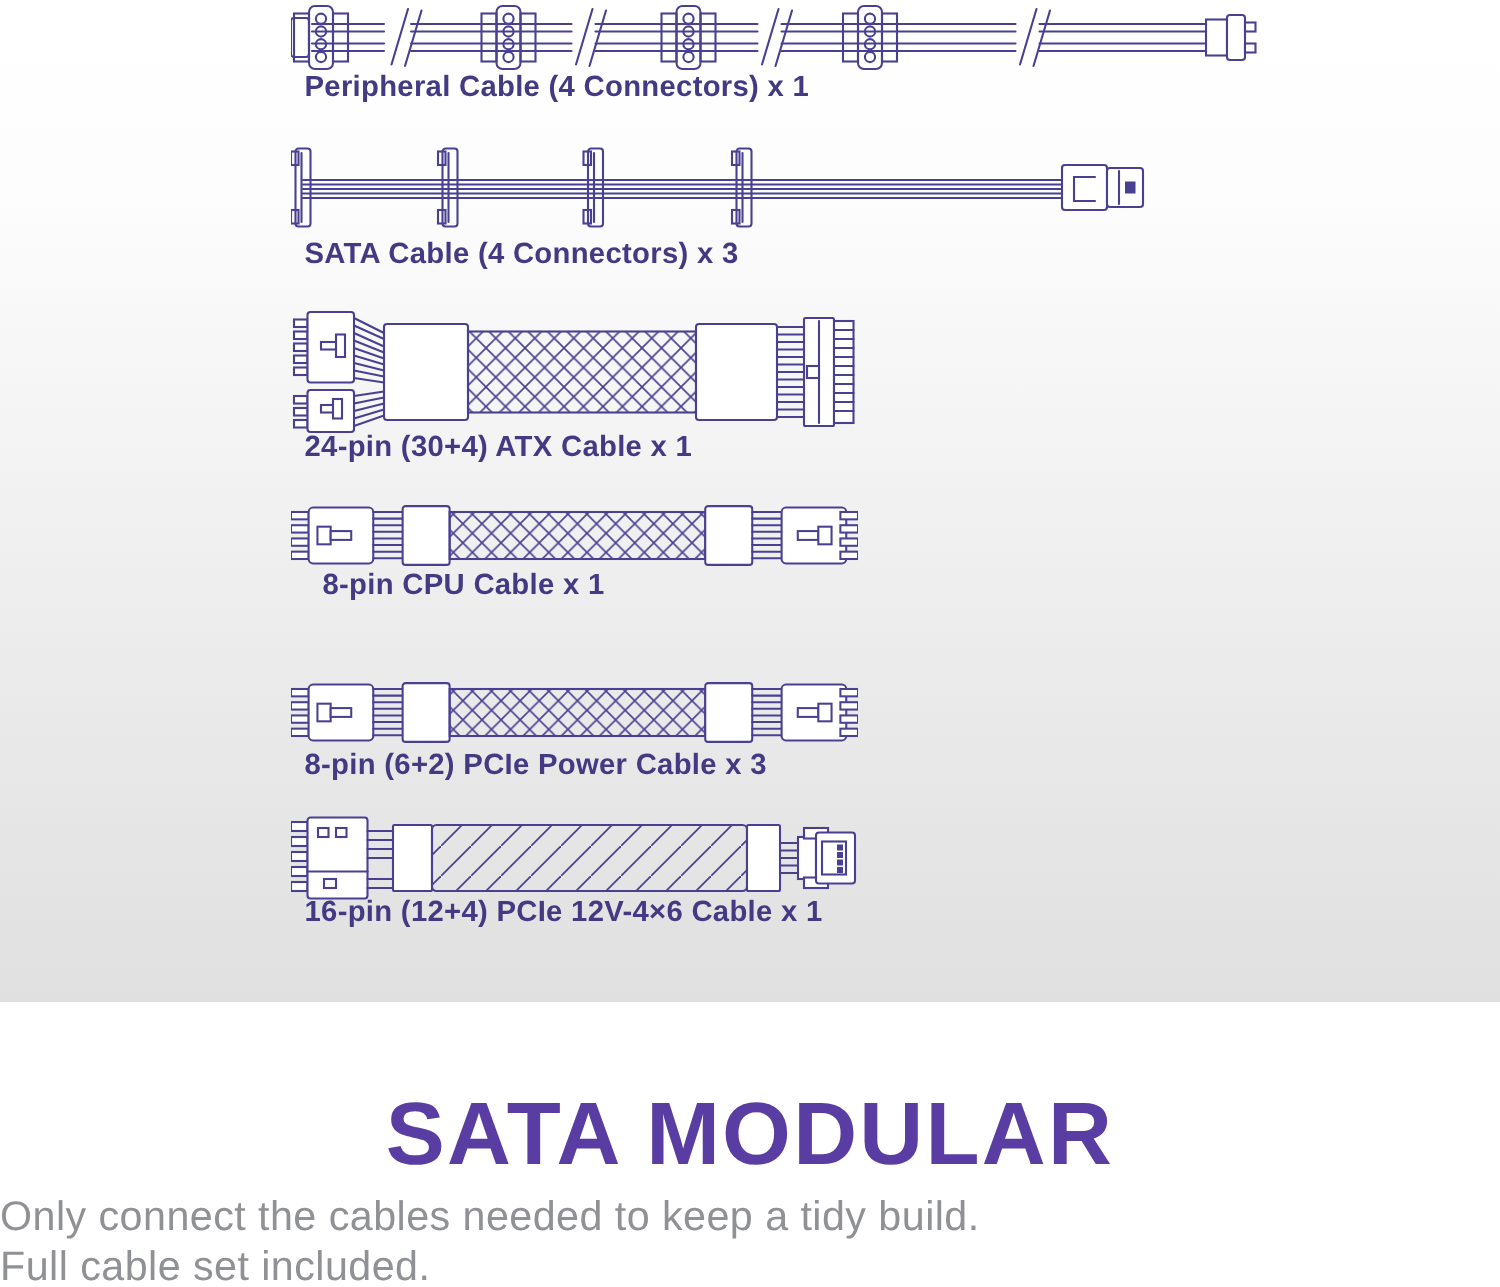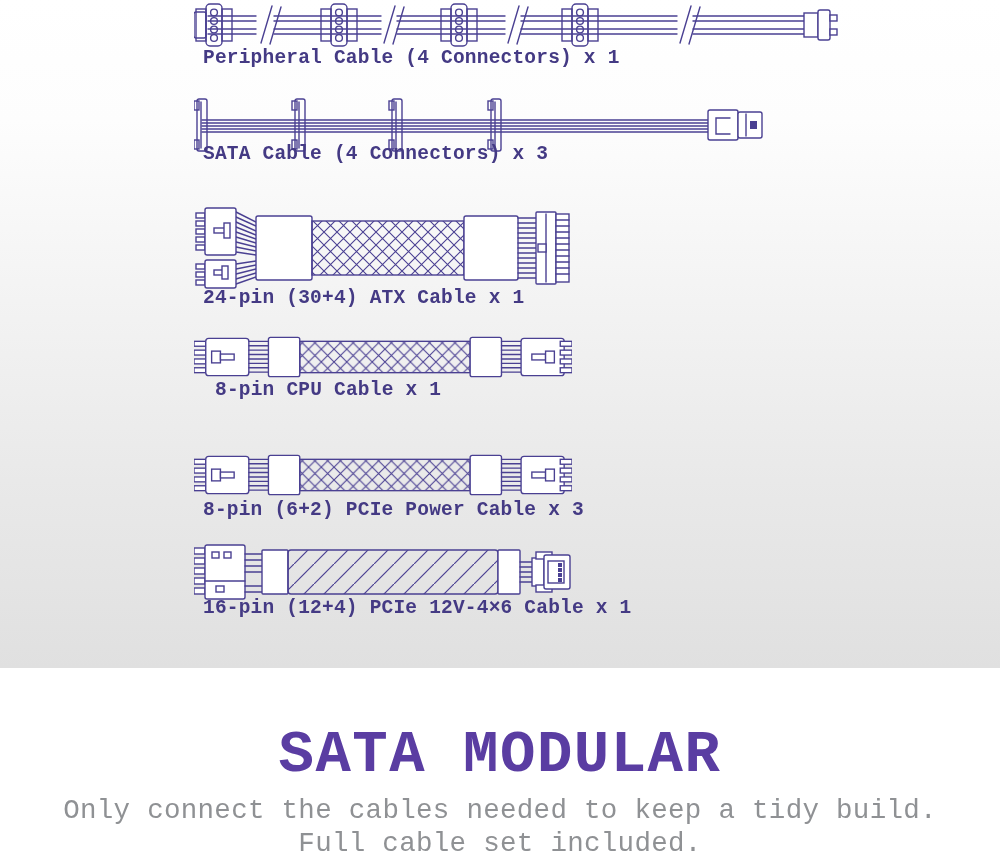--- a/index.html
+++ b/index.html
@@ -1,28 +1,28 @@
 <!DOCTYPE html>
 <html><head>
 <meta charset="utf-8">
 <style>
   html,body{margin:0;padding:0;background:#fff;}
   .stage{position:relative;width:1000px;height:858px;overflow:hidden;background:#fff;
-         font-family:Liberation Mono, monospace;}
+         font-family:Liberation Sans, sans-serif;}
   .bg-gradient{position:absolute;left:0;top:0;width:100%;height:668px;
          background:linear-gradient(180deg,#ffffff 0%,#fdfdfd 18%,#f3f3f3 45%,#e9e9e9 72%,#e0e0e0 100%);}
   .art{position:absolute;display:block;}
   .art *{stroke:#4a4092;stroke-width:1.4;fill:none;stroke-linecap:round;}
   .art .f{fill:#ffffff;}
   .art .d{fill:#4a4092;stroke:none;}
   .label{position:absolute;font-size:19.5px;font-weight:700;letter-spacing:.2px;
          color:#443a84;white-space:nowrap;line-height:22px;}
   .heading{position:absolute;left:0;top:722;width:100%;text-align:center;
          font-size:59px;font-weight:700;letter-spacing:1.5px;color:#5a3da2;}
-  .subtitle{position:absolute;left:0;width:100%;text-align:center;
+  .subtitle{position:absolute;left:0;width:100%;text-align:left;
          font-size:27.5px;font-weight:400;color:#8f9194;letter-spacing:.3px;}
   .sub1{top:795px;}
   .sub2{top:828px;}
   .heading{top:722px;}
 </style>
 </head>
 <body>
 
 <div class="stage">
   <div class="bg-gradient"></div>
@@ -78,21 +78,21 @@
     <use href="#satac" transform="translate(8,1)"></use>
     <use href="#satac" transform="translate(106,1)"></use>
     <use href="#satac" transform="translate(203,1)"></use>
     <use href="#satac" transform="translate(302,1)"></use>
     <rect class="f" x="514" y="12" width="30" height="30" rx="2"></rect>
     <path class="w" d="M536 20 H522 V36 H536"></path>
     <rect class="f" x="544" y="14" width="24" height="26" rx="2"></rect>
     <line x1="552" y1="16" x2="552" y2="38"></line>
     <rect class="d" x="556" y="23" width="7" height="8"></rect>
   </svg>
-  <div class="label" style="left:203px;top:143px">SATA Cable (4 Connectors) x 3</div>
+  <div class="label" style="left:203px;top:158px">SATA Cable (4 Connectors) x 3</div>
 
   <svg class="art" style="left:194px;top:206px" width="382" height="86" viewBox="0 0 382 86">
     <path class="w" d="M42 6 L62 16 M42 11 L62 20 M42 16 L62 25 M42 21 L62 29 M42 26 L62 33
                        M42 31 L62 37 M42 36 L62 41 M42 41 L62 45 M42 46 L62 49
                        M42 58 L62 55 M42 63 L62 59 M42 68 L62 63 M42 73 L62 67 M42 78 L62 71"></path>
     <rect class="f" x="2" y="7" width="9" height="5"></rect>
       <rect class="f" x="2" y="15" width="9" height="5"></rect>
     <rect class="f" x="2" y="23" width="9" height="5"></rect>
       <rect class="f" x="2" y="31" width="9" height="5"></rect>
     <rect class="f" x="2" y="39" width="9" height="5"></rect>

